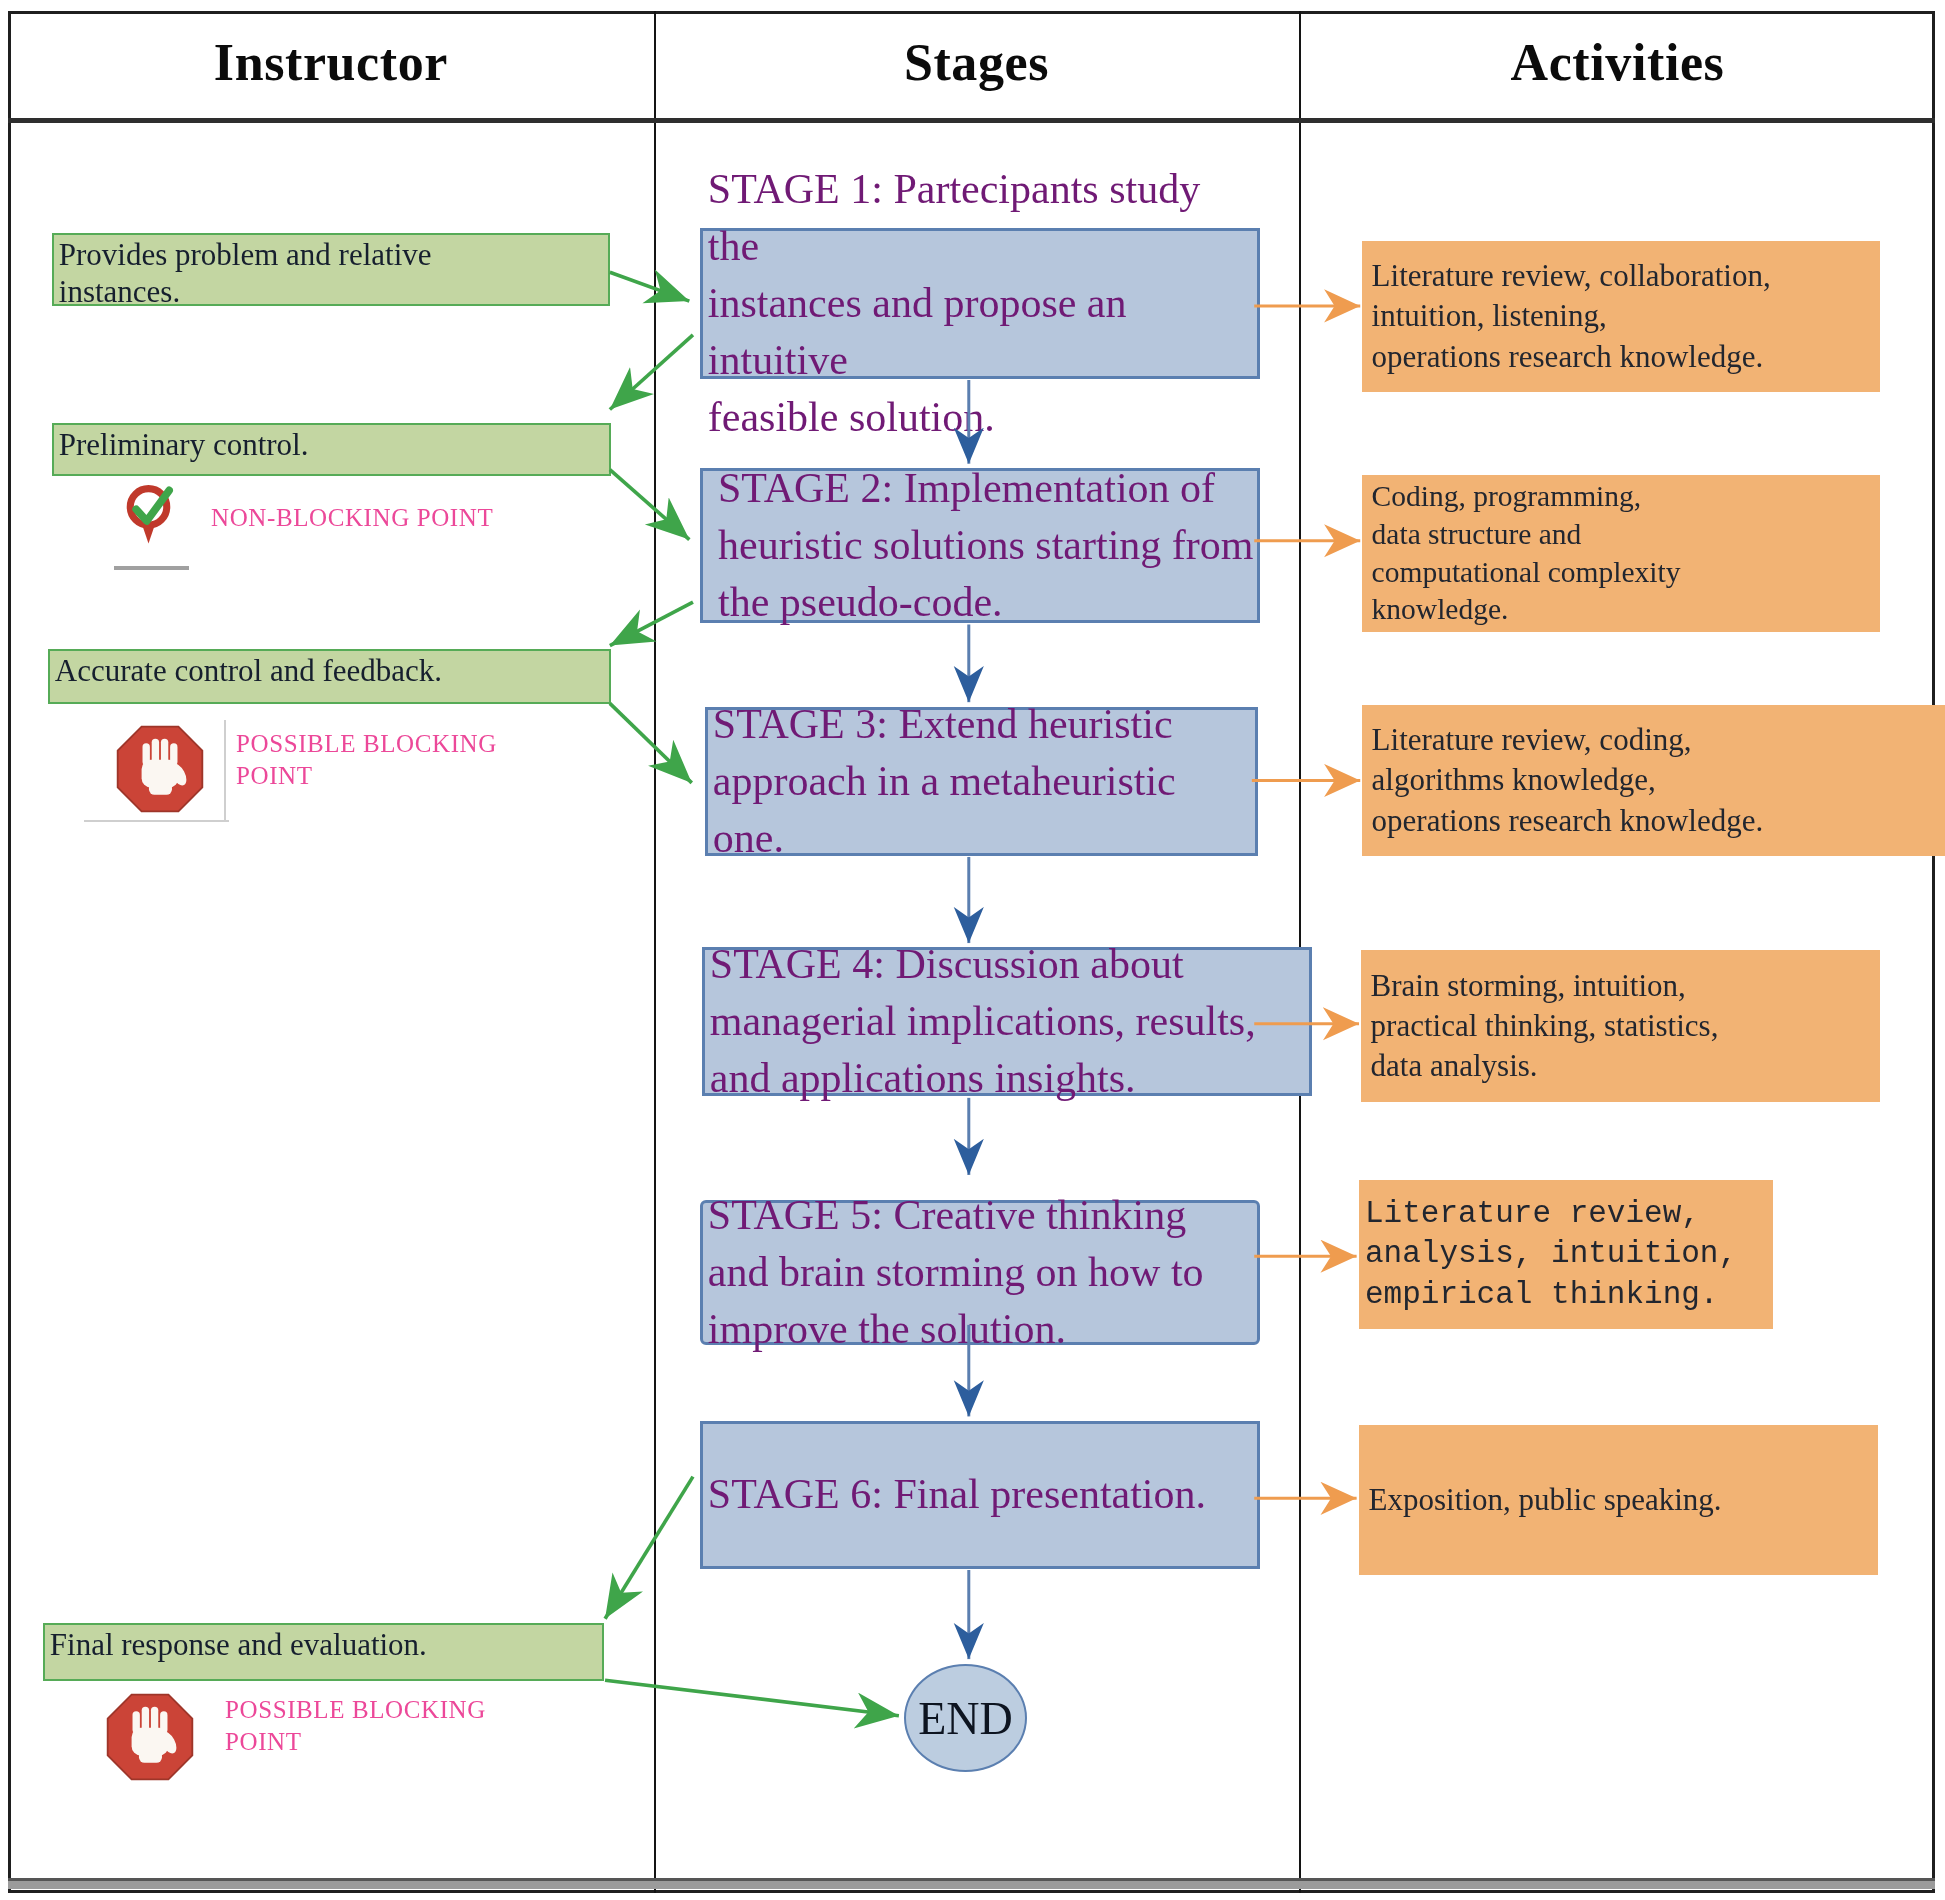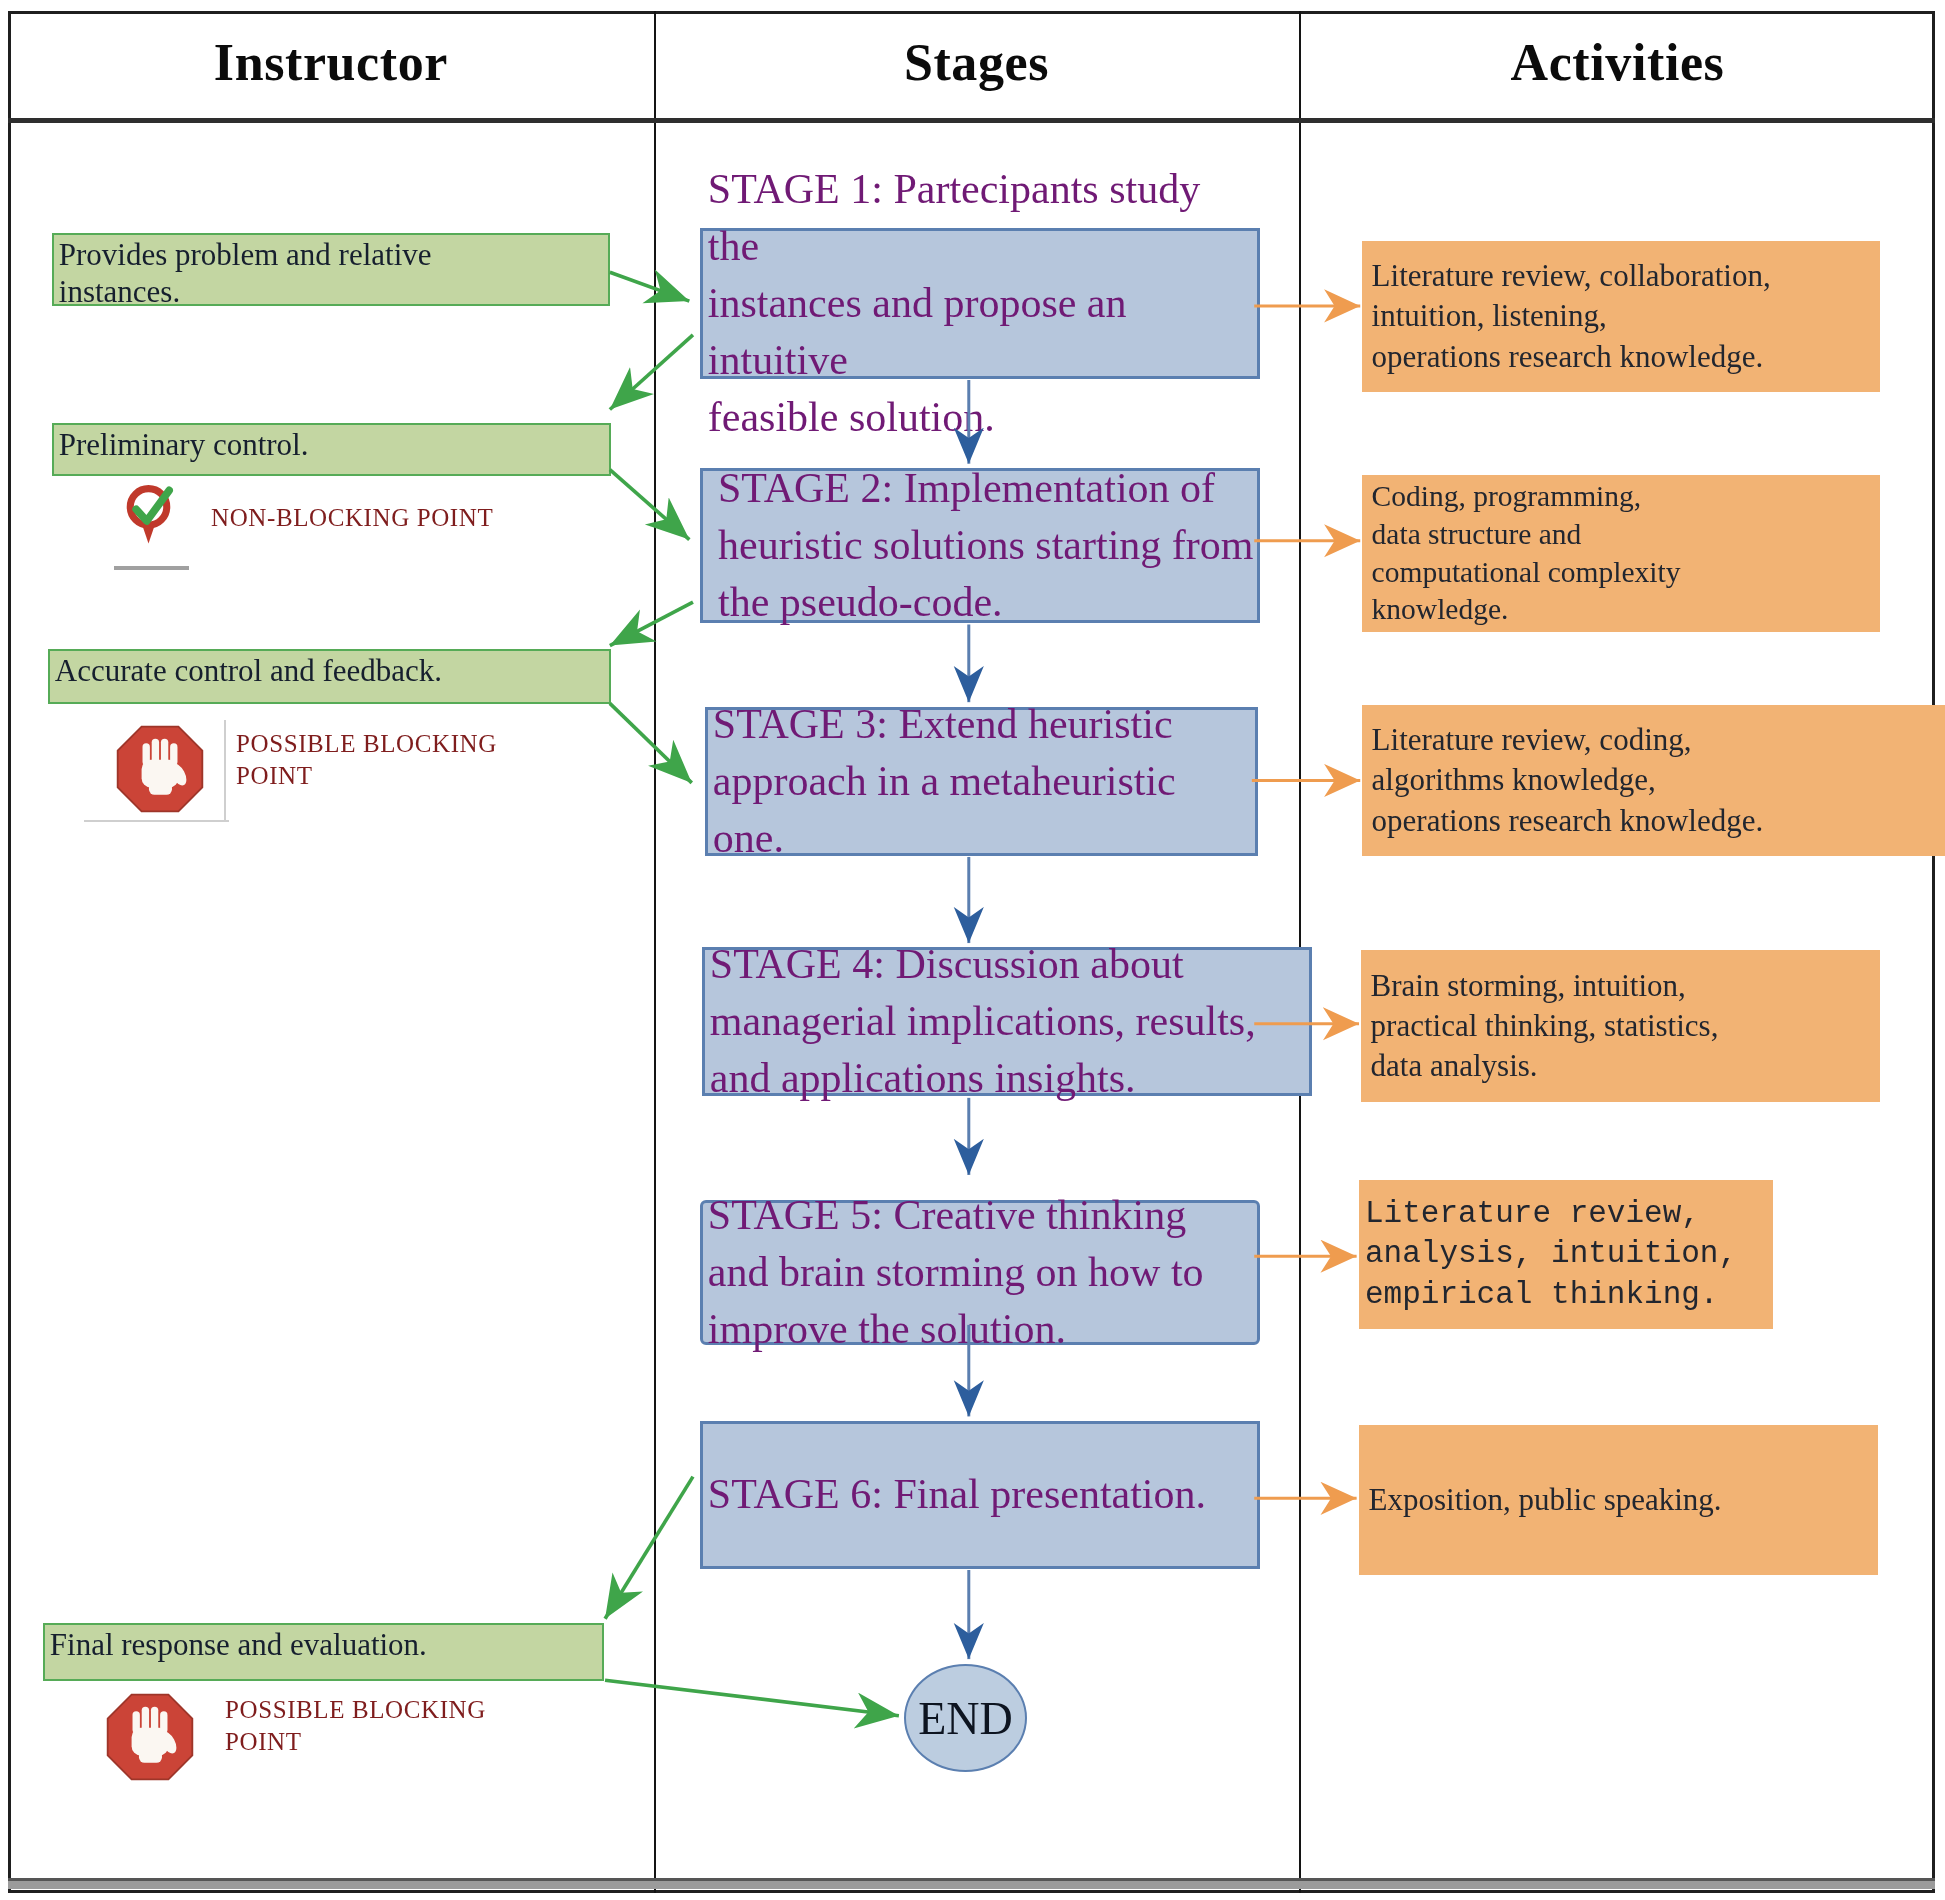--- a/index.html
+++ b/index.html
@@ -36,21 +36,21 @@
     display:flex;flex-direction:column;justify-content:center;margin-left:7px;
   }
   .abox{
     position:absolute;box-sizing:border-box;
     background:#f2b374;border:none;
     font-size:31px;line-height:1.3;color:#22262f;
     padding:2.4px 6px 2.4px 9.6px;white-space:pre-line;
     display:flex;flex-direction:column;justify-content:center;
   }
   .cp-label{
-    position:absolute;font-size:25px;line-height:1.26;color:#7f1d1d;
+    position:absolute;font-size:25px;line-height:1.26;color:#ec4899;
     white-space:pre-line;letter-spacing:0.6px;
   }
   .end-node{
     position:absolute;left:904px;top:1664px;width:123px;height:108px;
     background:#bccde0;border:2.4px solid #5b7fb0;border-radius:50%;
     box-sizing:border-box;display:flex;align-items:center;justify-content:center;
     font-size:46px;color:#0d1420;
   }
   .icon-abs{position:absolute;}
   .gray-line{position:absolute;background:#cfcfcf;}

